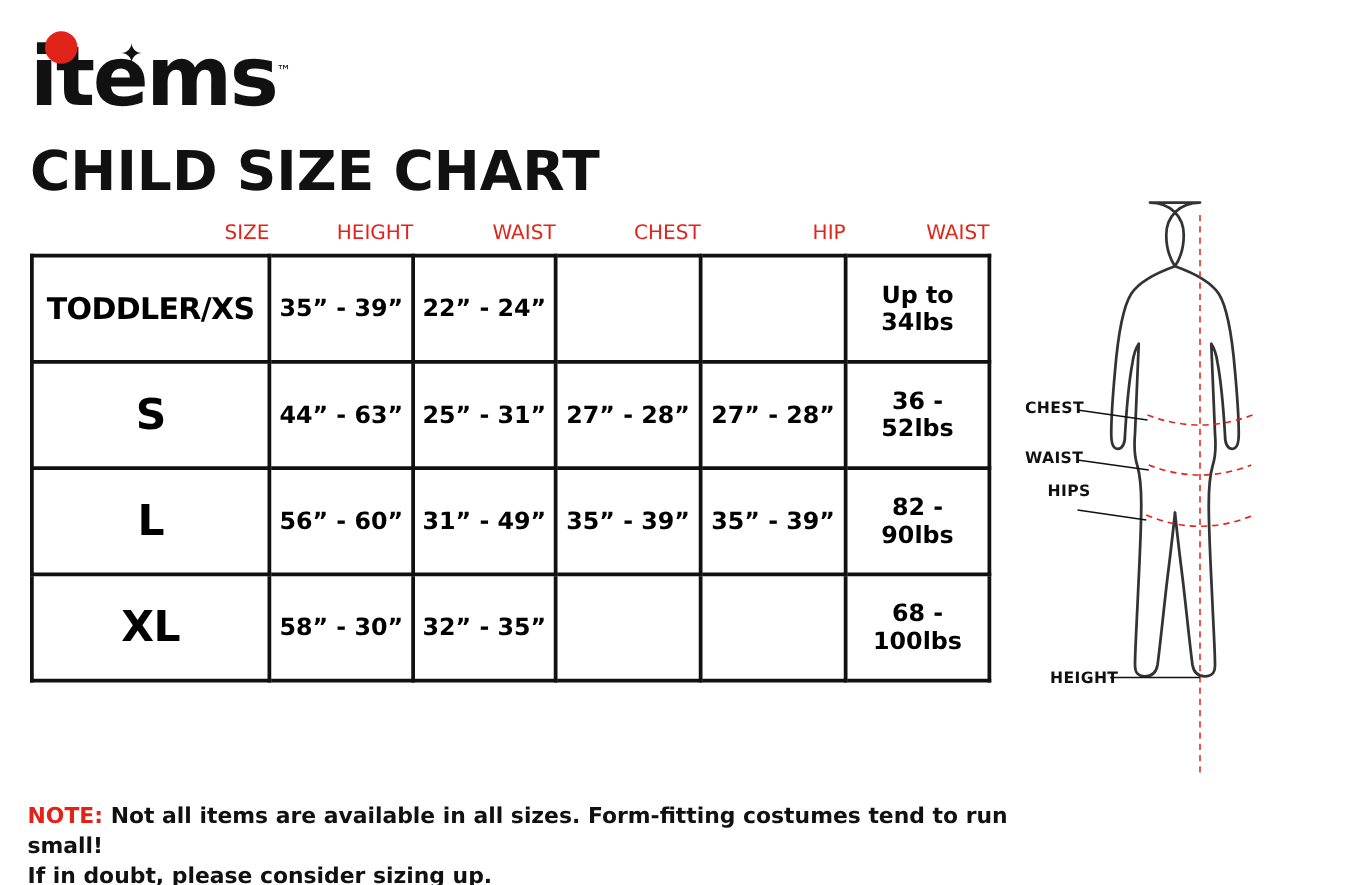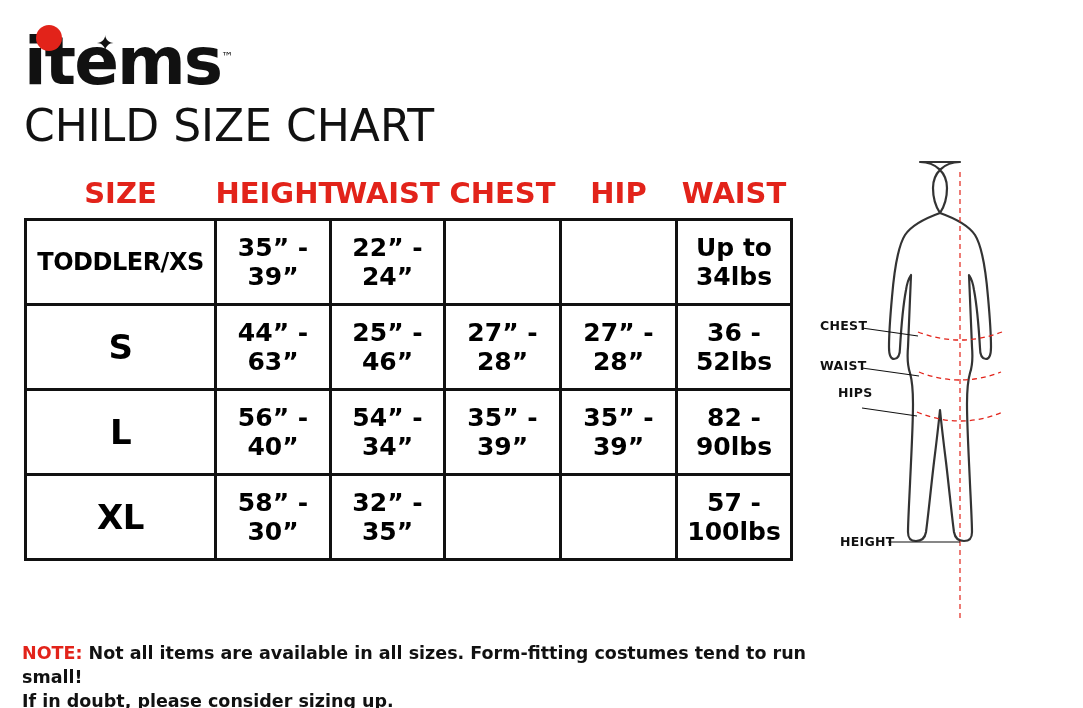--- a/index.html
+++ b/index.html
@@ -57,23 +57,23 @@
     font-size: 12px;
     vertical-align: super;
     font-weight: normal;
     letter-spacing: 0;
   }
 
   
   .chart-title {
     position: absolute;
     left: 24px;
-    top: 100px;
+    top: 112px;
     font-size: 44px;
-    font-weight: normal;
+    font-weight: bold;
     letter-spacing: 0px;
     font-family: "DejaVu Sans", sans-serif;
     color: #111111;
   }
 
   
   .table-wrap {
     position: absolute;
     left: 24px;
     top: 176px;
@@ -86,36 +86,36 @@
   }
   table.size-chart col.c-size   { width: 190px; }
   table.size-chart col.c-height { width: 115px; }
   table.size-chart col.c-waist  { width: 114px; }
   table.size-chart col.c-chest  { width: 116px; }
   table.size-chart col.c-hip    { width: 116px; }
   table.size-chart col.c-weight { width: 115px; }
 
   table.size-chart thead th {
     color: #e2231a;
-    font-size: 29px;
-    font-weight: bold;
+    font-size: 16px;
+    font-weight: normal;
     font-family: "DejaVu Sans", sans-serif;
     padding: 0 0 8px 0;
-    text-align: center;
+    text-align: right;
     border: none;
     letter-spacing: 0px;
   }
   table.size-chart tbody td {
     border: 3px solid #111111;
     height: 82px;
     text-align: center;
     vertical-align: middle;
     font-family: "DejaVu Sans", sans-serif;
     font-weight: bold;
-    font-size: 25px;
+    font-size: 19px;
     padding: 0 6px;
   }
   table.size-chart tbody td.label {
     font-size: 34px;
     letter-spacing: -0.5px;
   }
   table.size-chart tbody tr.toddler td.label {
     font-size: 24px;
   }
   table.size-chart tbody td.empty {
@@ -203,40 +203,40 @@
         <td class="label">TODDLER/XS</td>
         <td>35” - 39”</td>
         <td>22” - 24”</td>
         <td class="empty"></td>
         <td class="empty"></td>
         <td>Up to 34lbs</td>
       </tr>
       <tr>
         <td class="label">S</td>
         <td>44” - 63”</td>
-        <td>25” - 46”</td>
+        <td>25” - 31”</td>
         <td>27” - 28”</td>
         <td>27” - 28”</td>
         <td>36 - 52lbs</td>
       </tr>
       <tr>
         <td class="label">L</td>
-        <td>56” - 40”</td>
-        <td>54” - 34”</td>
+        <td>56” - 60”</td>
+        <td>31” - 49”</td>
         <td>35” - 39”</td>
         <td>35” - 39”</td>
         <td>82 - 90lbs</td>
       </tr>
       <tr>
         <td class="label">XL</td>
         <td>58” - 30”</td>
         <td>32” - 35”</td>
         <td class="empty"></td>
         <td class="empty"></td>
-        <td>57 - 100lbs</td>
+        <td>68 - 100lbs</td>
       </tr>
     </tbody>
   </table>
 </div>
 
 <div class="note">
   <span class="note-label">NOTE:</span><span> Not all items are available in all sizes. Form-fitting costumes tend to run small!</span><br>
   <span>If in doubt, please consider sizing up.</span>
 </div>
 

